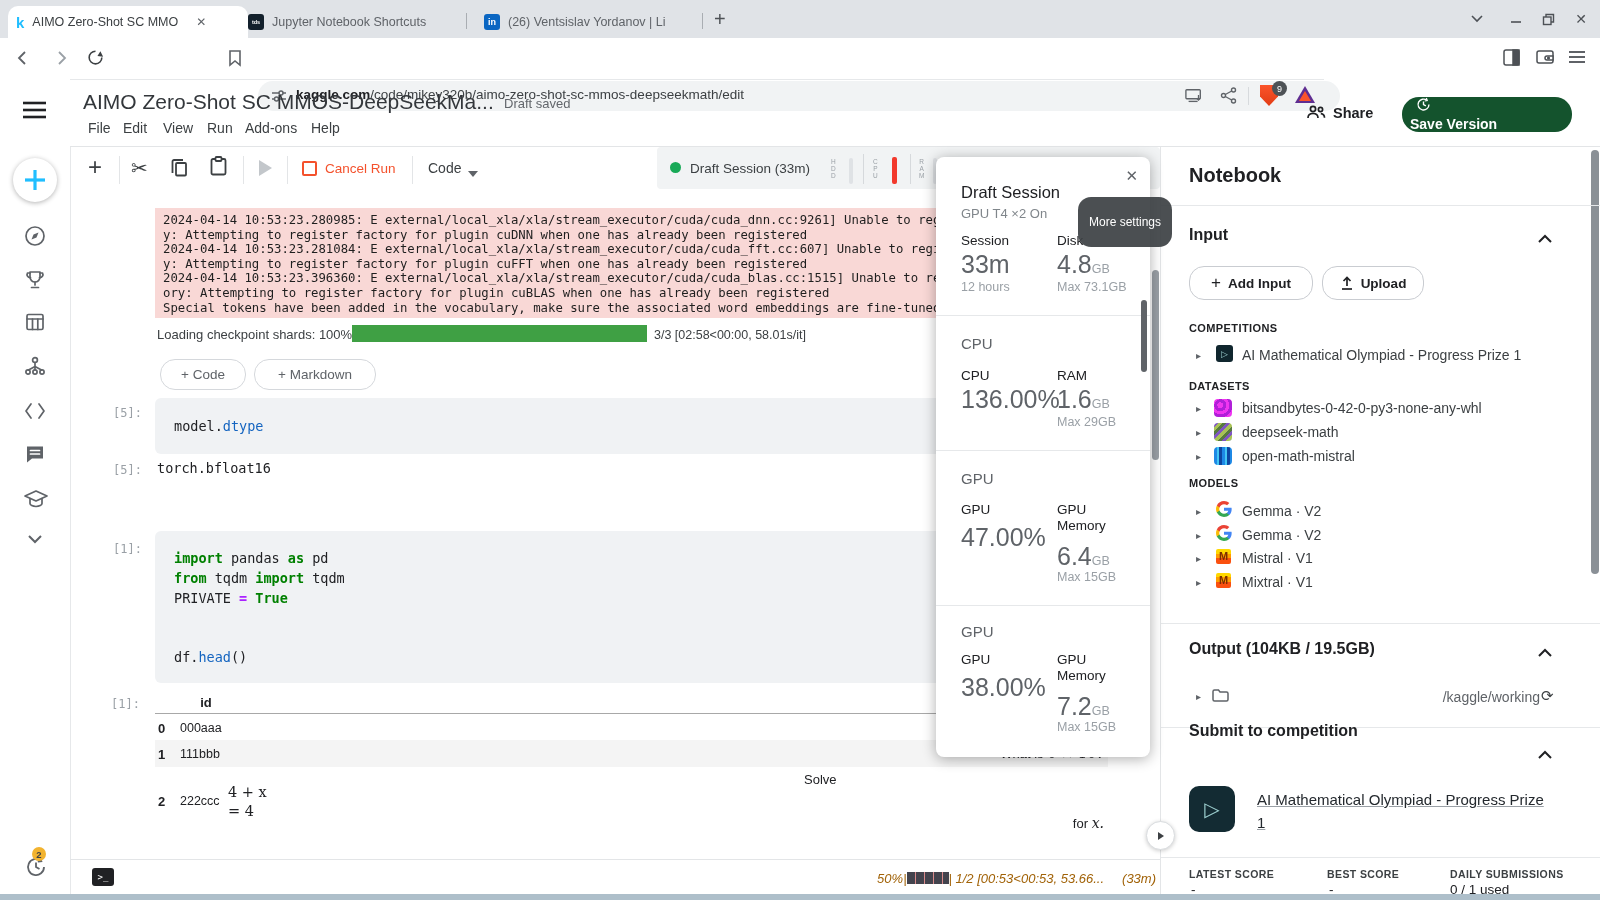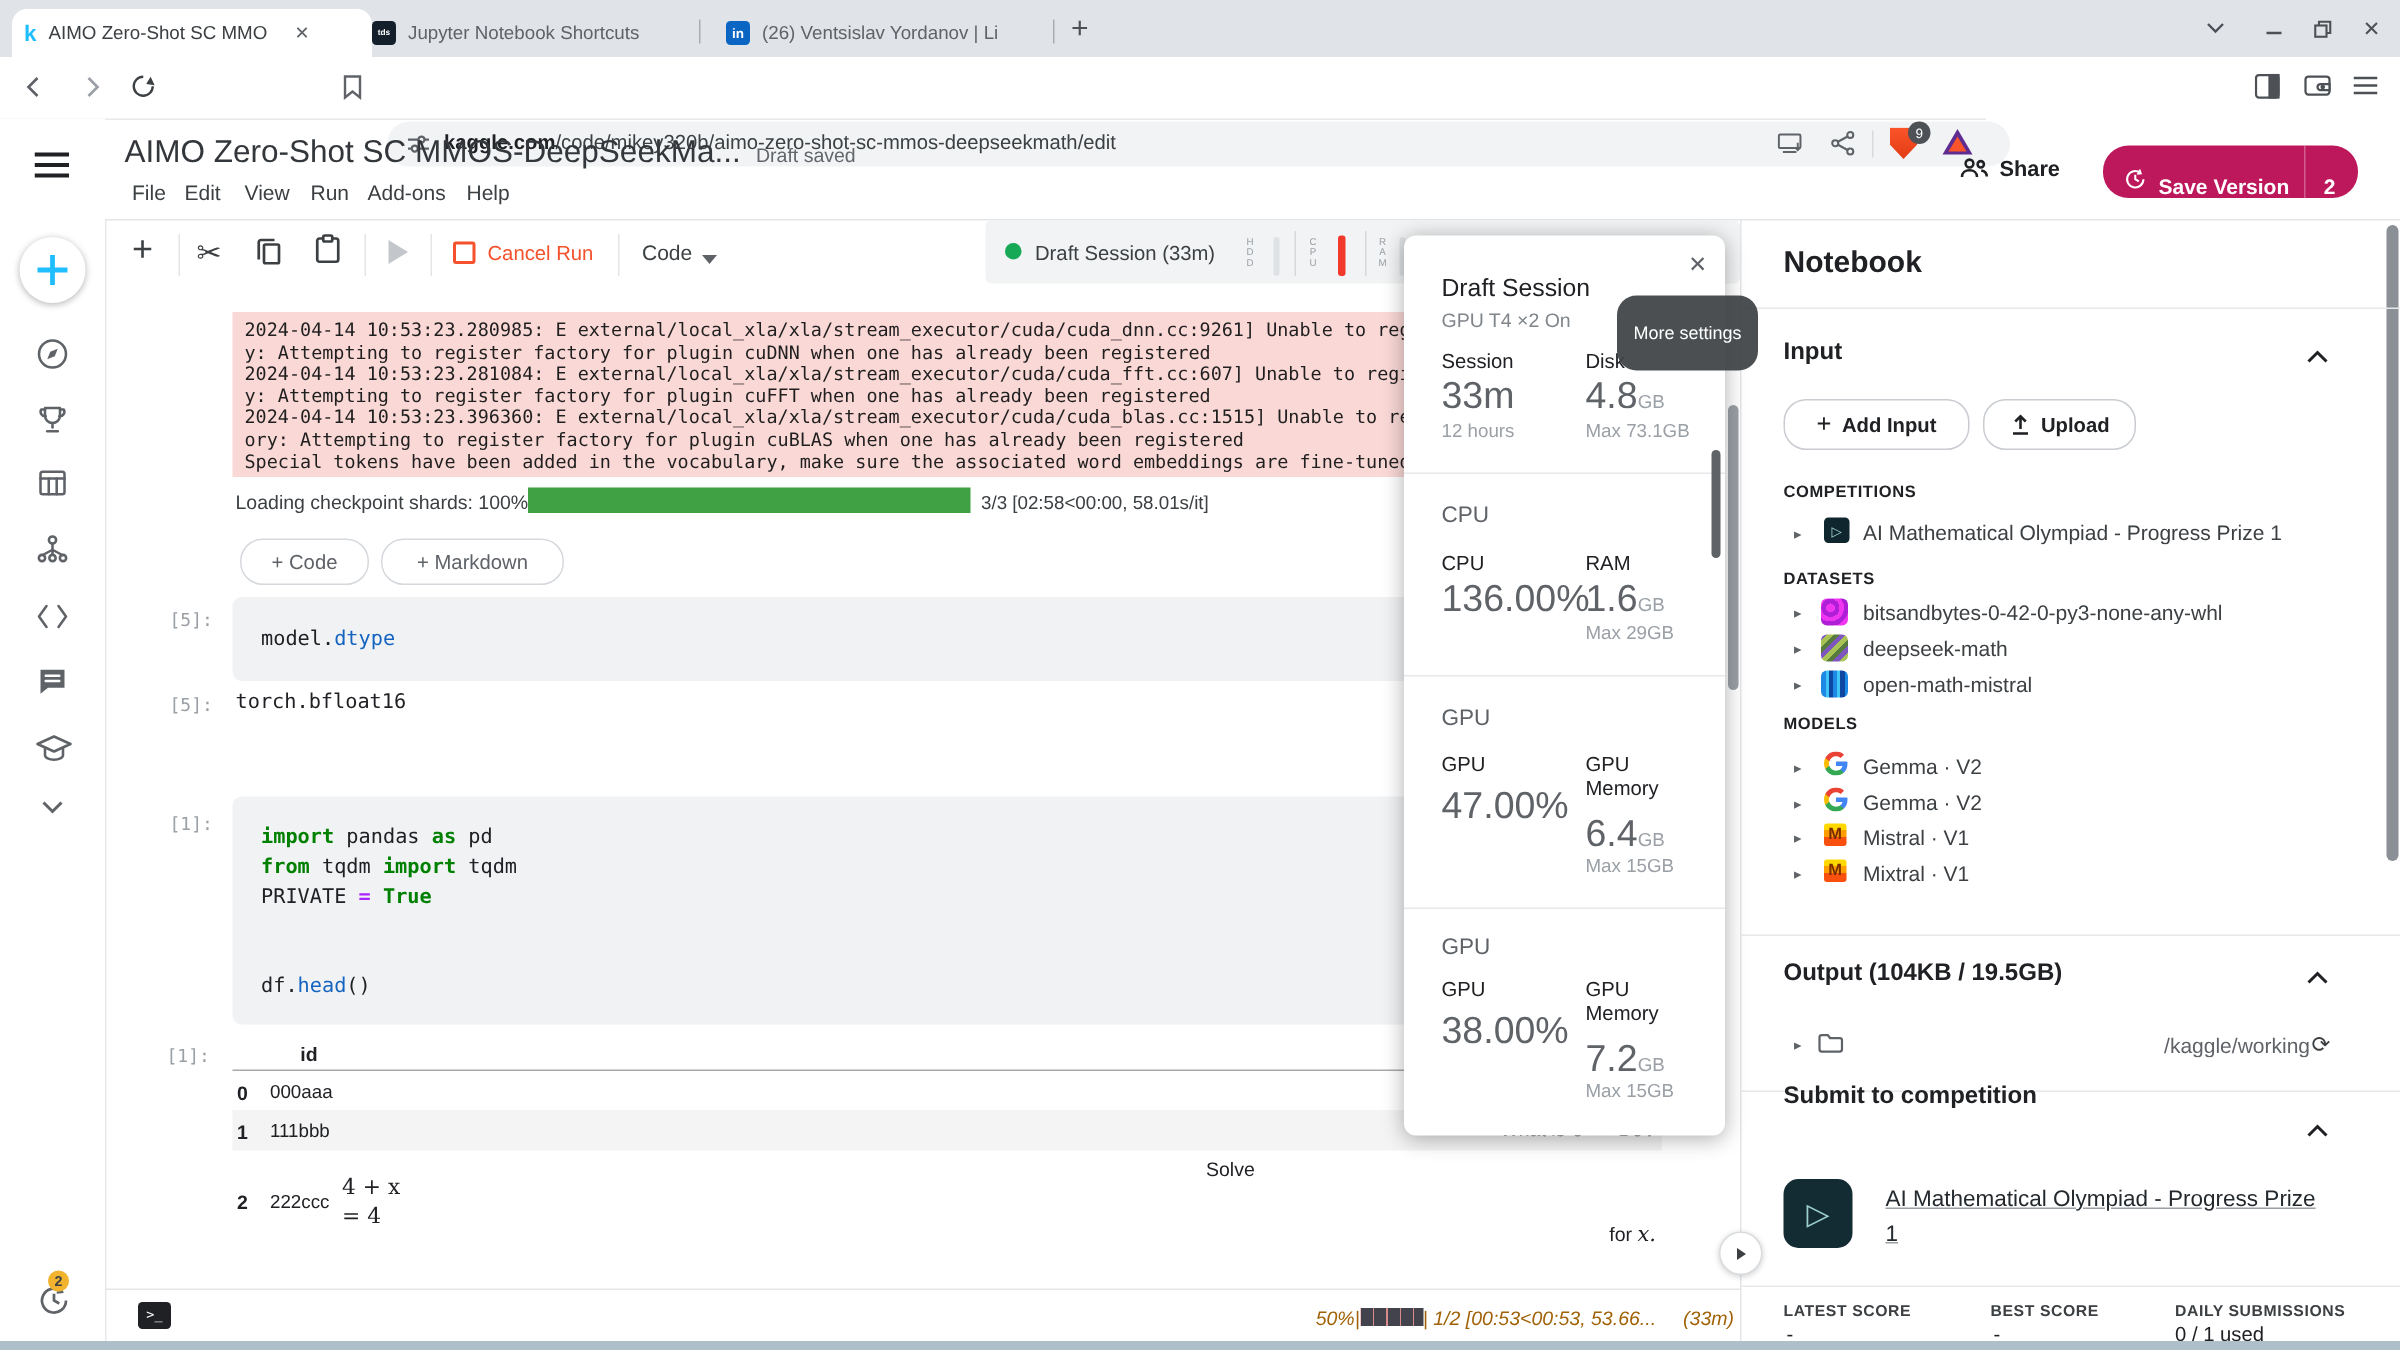--- a/index.html
+++ b/index.html
@@ -19,21 +19,21 @@
   .winbtn{position:absolute;top:10px;width:18px;height:18px;color:#4d5156;font-size:14px;
     display:flex;align-items:center;justify-content:center;}
   .navbar{position:absolute;left:0;top:38px;width:1324px;height:41px;background:#fff;border-bottom:1px solid #e6e8ea;}
   .urlpill{position:absolute;left:258px;top:43px;width:1082px;height:30px;border-radius:15px;background:#f1f3f4;}
   .navico{color:#5f6368;}
   
   .railico{position:absolute;left:24px;width:22px;height:22px;}
   .railsvg{stroke:#5f6368;fill:none;stroke-width:1.7;stroke-linecap:round;stroke-linejoin:round;}
   
   .menuitem{font-size:14px;color:#3c4043;}
-  .pill-dark{position:absolute;background:#be185d;color:#fff;border-radius:17px;display:flex;align-items:flex-end;}
+  .pill-dark{position:absolute;background:#14532d;color:#fff;border-radius:17px;display:flex;align-items:flex-start;flex-direction:column;}
   
   .tbico{position:absolute;color:#3c4043;}
   .tbsep{position:absolute;top:156px;width:1px;height:28px;background:#e3e5e7;}
   .gaugeltr{position:absolute;font-size:6.5px;line-height:7px;color:#9aa0a6;text-align:center;}
   
   .errline{font-family:"DejaVu Sans Mono",monospace;font-size:12.3px;line-height:14.6px;color:#1f1f1f;white-space:pre;}
   .codebox{position:absolute;background:#f0f2f4;border-radius:6px;}
   .codeline{position:absolute;font-family:"DejaVu Sans Mono",monospace;font-size:13.5px;white-space:pre;color:#202124;}
   .prompt{position:absolute;font-family:"DejaVu Sans Mono",monospace;font-size:12px;color:#9aa0a6;}
   .tk-kw{color:#008000;font-weight:bold;}

